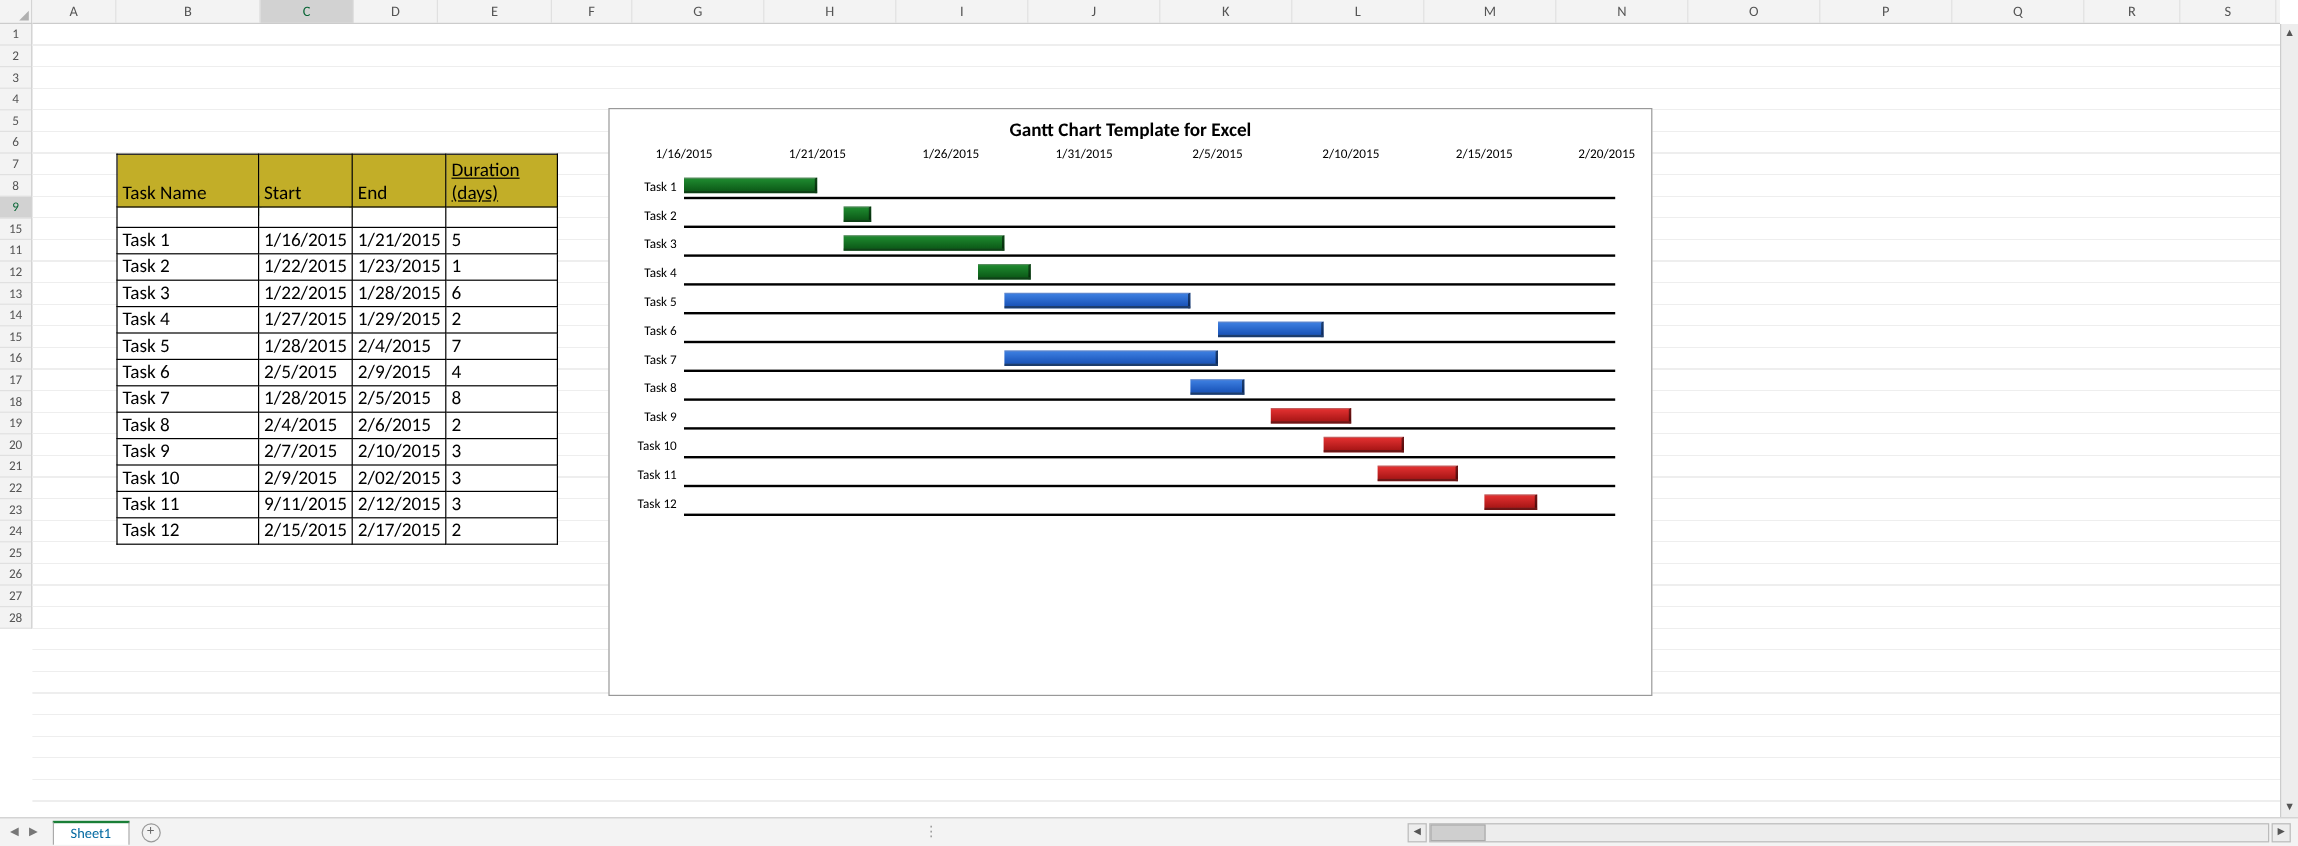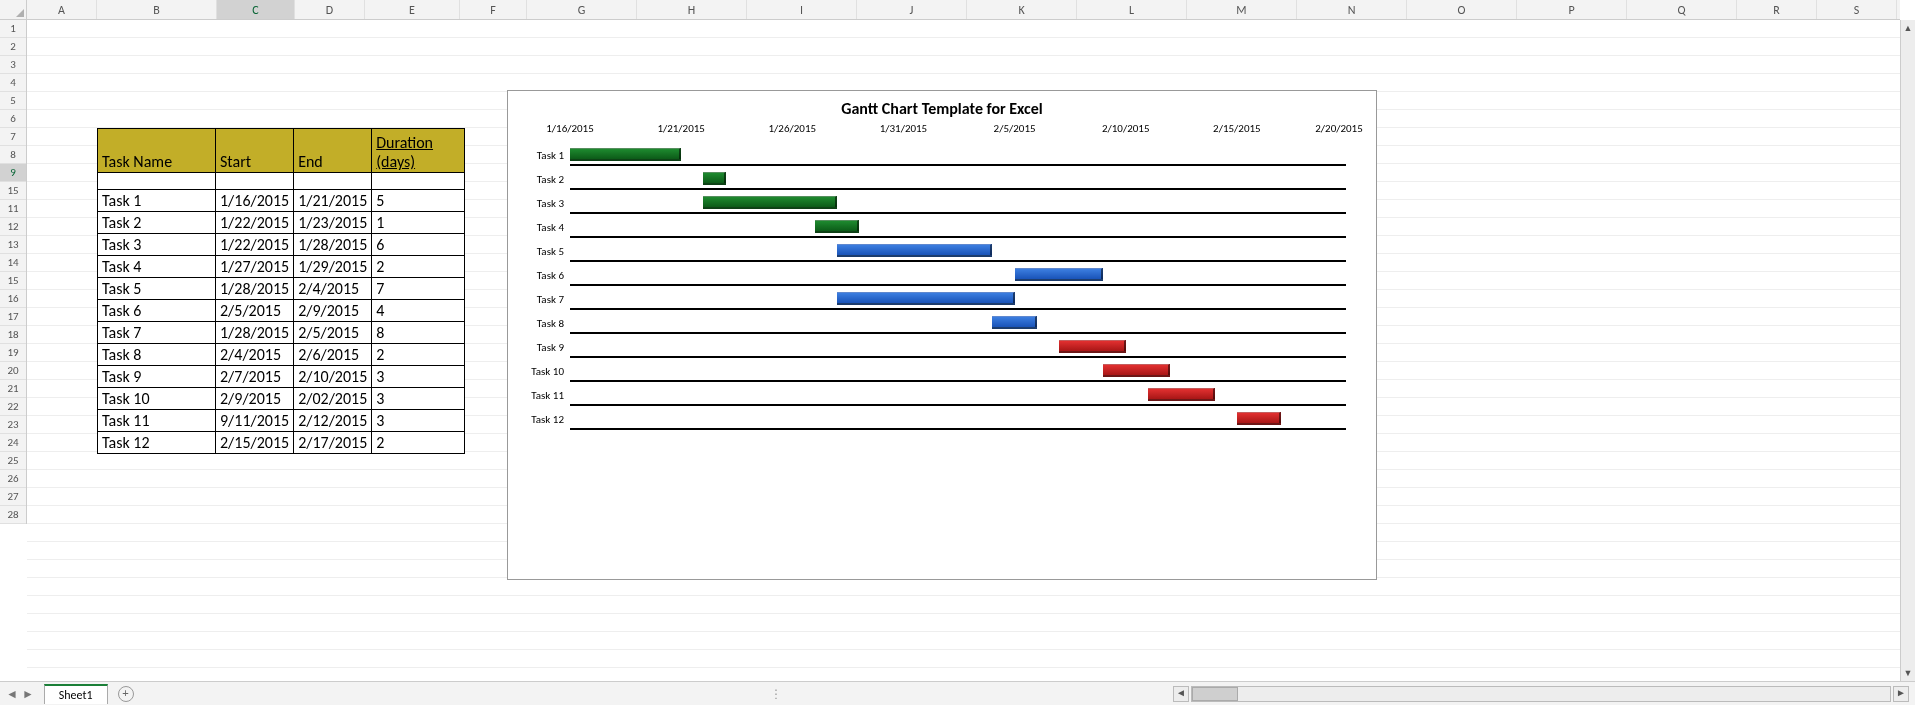--- a/index.html
+++ b/index.html
@@ -187,21 +187,21 @@
     gap:4px;
     padding:0 6px;
     color:#777;
   }
   .sheet-tab {
     background:#fff;
     border:1px solid #aaa;
     border-bottom:none;
     padding:2px 14px;
     font-size:12px;
-    color:#000000;
+    color:#0369a1;
     border-top:2px solid #1a7f37;
     margin-left:4px;
   }
   .add-sheet {
     margin-left:10px;
     width:16px; height:16px;
     border:1px solid #999;
     border-radius:50%;
     text-align:center;
     line-height:13px;

